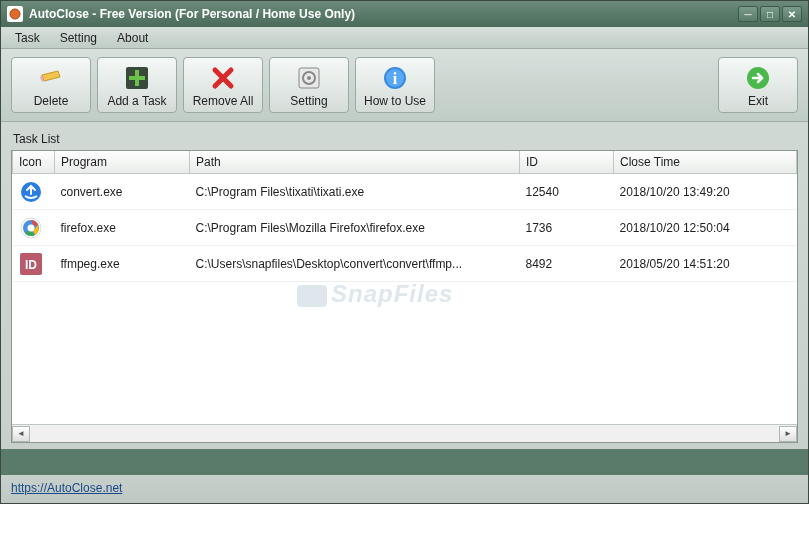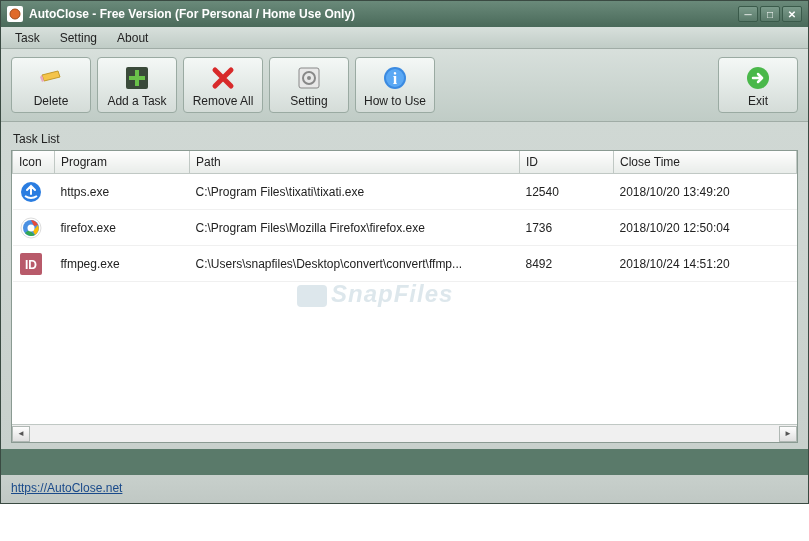--- a/index.html
+++ b/index.html
@@ -149,21 +149,21 @@
               <tr>
                 <td>
                   <div class="app-icon">
                     <svg width="20" height="20" viewBox="0 0 20 20">
                       <circle cx="10" cy="10" r="10" fill="#2a7de1"></circle>
                       <path d="M10 4 L10 12 M6 8 L10 4 L14 8" stroke="#fff" stroke-width="2" fill="none" stroke-linecap="round"></path>
                       <path d="M4 14 Q10 18 16 14" stroke="#fff" stroke-width="2" fill="none"></path>
                     </svg>
                   </div>
                 </td>
-                <td>https.exe</td>
+                <td>convert.exe</td>
                 <td>C:\Program Files\tixati\tixati.exe</td>
                 <td>12540</td>
                 <td>2018/10/20 13:49:20</td>
               </tr>
               <tr>
                 <td>
                   <div class="app-icon">
                     <svg width="22" height="22" viewBox="0 0 22 22">
                       <circle cx="11" cy="11" r="10" fill="#fff" stroke="#ddd"></circle>
                       <circle cx="11" cy="11" r="8" fill="#4a90e2"></circle>
@@ -184,21 +184,21 @@
                   <div class="app-icon">
                     <svg width="22" height="22" viewBox="0 0 22 22">
                       <rect width="22" height="22" rx="2" fill="#b85a6a"></rect>
                       <text x="11" y="16" font-size="12" font-weight="bold" fill="#fff" text-anchor="middle">ID</text>
                     </svg>
                   </div>
                 </td>
                 <td>ffmpeg.exe</td>
                 <td>C:\Users\snapfiles\Desktop\convert\convert\ffmp...</td>
                 <td>8492</td>
-                <td>2018/10/24 14:51:20</td>
+                <td>2018/05/20 14:51:20</td>
               </tr>
             </tbody>
         </table>
       </div>
       <div class="hscroll">
         <div class="hscroll-btn">◄</div>
         <div class="hscroll-track"></div>
         <div class="hscroll-btn">►</div>
       </div>
     </div>

